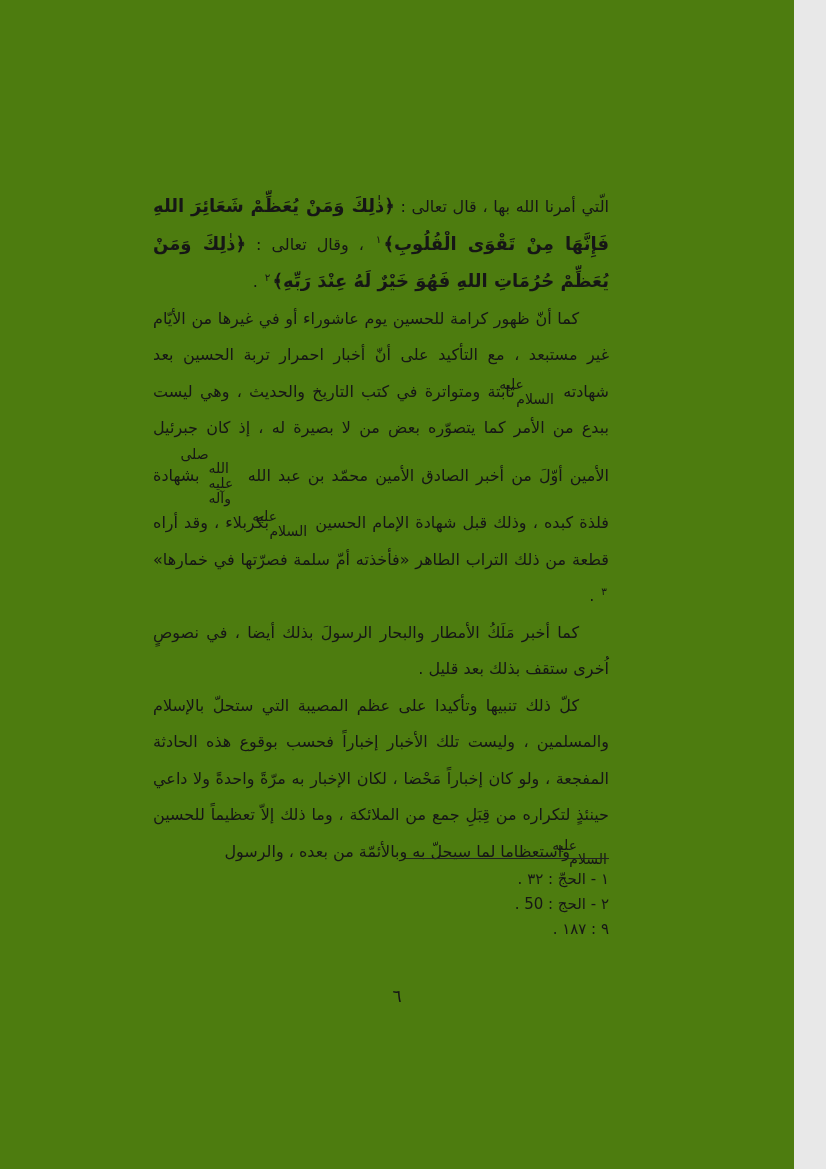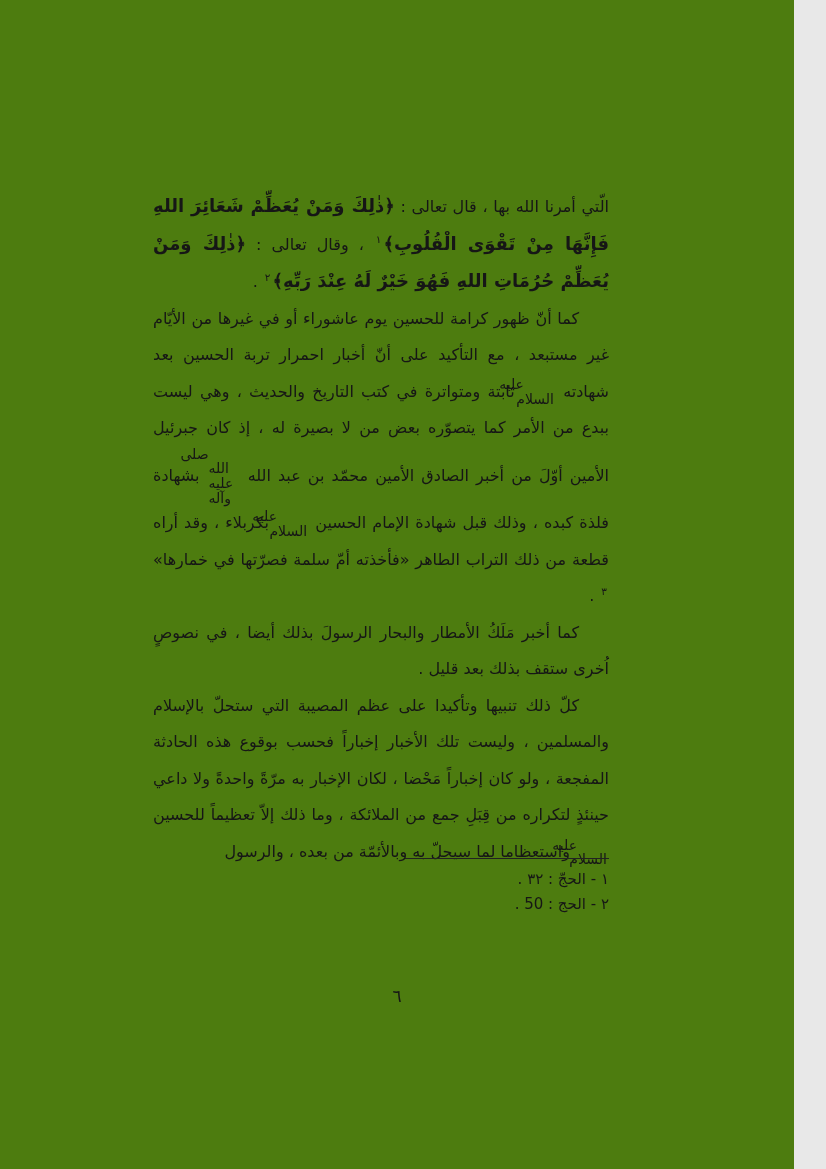--- a/index.html
+++ b/index.html
@@ -41,18 +41,19 @@
       <p class="para indent"><span class="seg-text">كما أنّ ظهور كرامة للحسين يوم عاشوراء أو في غيرها من الأيّام غير مستبعد ، مع التأكيد على أنّ أخبار احمرار تربة الحسين بعد شهادته </span><span class="seg-honorific">عليه السلام</span><span class="seg-text"> ثابتة ومتواترة في كتب التاريخ والحديث ، وهي ليست ببدع من الأمر كما يتصوّره بعض من لا بصيرة له ، إذ كان جبرئيل الأمين أوّلَ من أخبر الصادق الأمين محمّد بن عبد الله </span><span class="seg-honorific">صلى الله عليه وآله</span><span class="seg-text"> بشهادة فلذة كبده ، وذلك قبل شهادة الإمام الحسين </span><span class="seg-honorific">عليه السلام</span><span class="seg-text"> بكربلاء ، وقد أراه قطعة من ذلك التراب الطاهر «فأخذته أمّ سلمة فصرّتها في خمارها» </span><sup class="seg-marker">٣</sup><span class="seg-text"> .</span></p>
       <p class="para indent"><span class="seg-text">كما أخبر مَلَكُ الأمطار والبحار الرسولَ بذلك أيضا ، في نصوصٍ اُخرى ستقف بذلك بعد قليل .</span></p>
       <p class="para indent"><span class="seg-text">كلّ ذلك تنبيها وتأكيدا على عظم المصيبة التي ستحلّ بالإسلام والمسلمين ، وليست تلك الأخبار إخباراً فحسب بوقوع هذه الحادثة المفجعة ، ولو كان إخباراً مَحْضا ، لكان الإخبار به مرّةً واحدةً ولا داعي حينئذٍ لتكراره من قِبَلِ جمع من الملائكة ، وما ذلك إلاّ تعظيماً للحسين </span><span class="seg-honorific">عليه السلام</span><span class="seg-text"> واستعظاما لما سيحلّ به وبالأئمّة من بعده ، والرسول</span></p>
     </div>
 
   <div class="footnotes">
     <div class="footnote-rule"></div>
     <div>
         <div class="footnote-line">١ - الحجّ : ٣٢ .</div>
         <div class="footnote-line">٢ - الحج : 50 .</div>
+        <div class="footnote-line">٩ : ١٨٧ .</div>
       </div>
   </div>
 
   <div class="page-number">٦</div>
 
 </div>
 
 </body></html>

